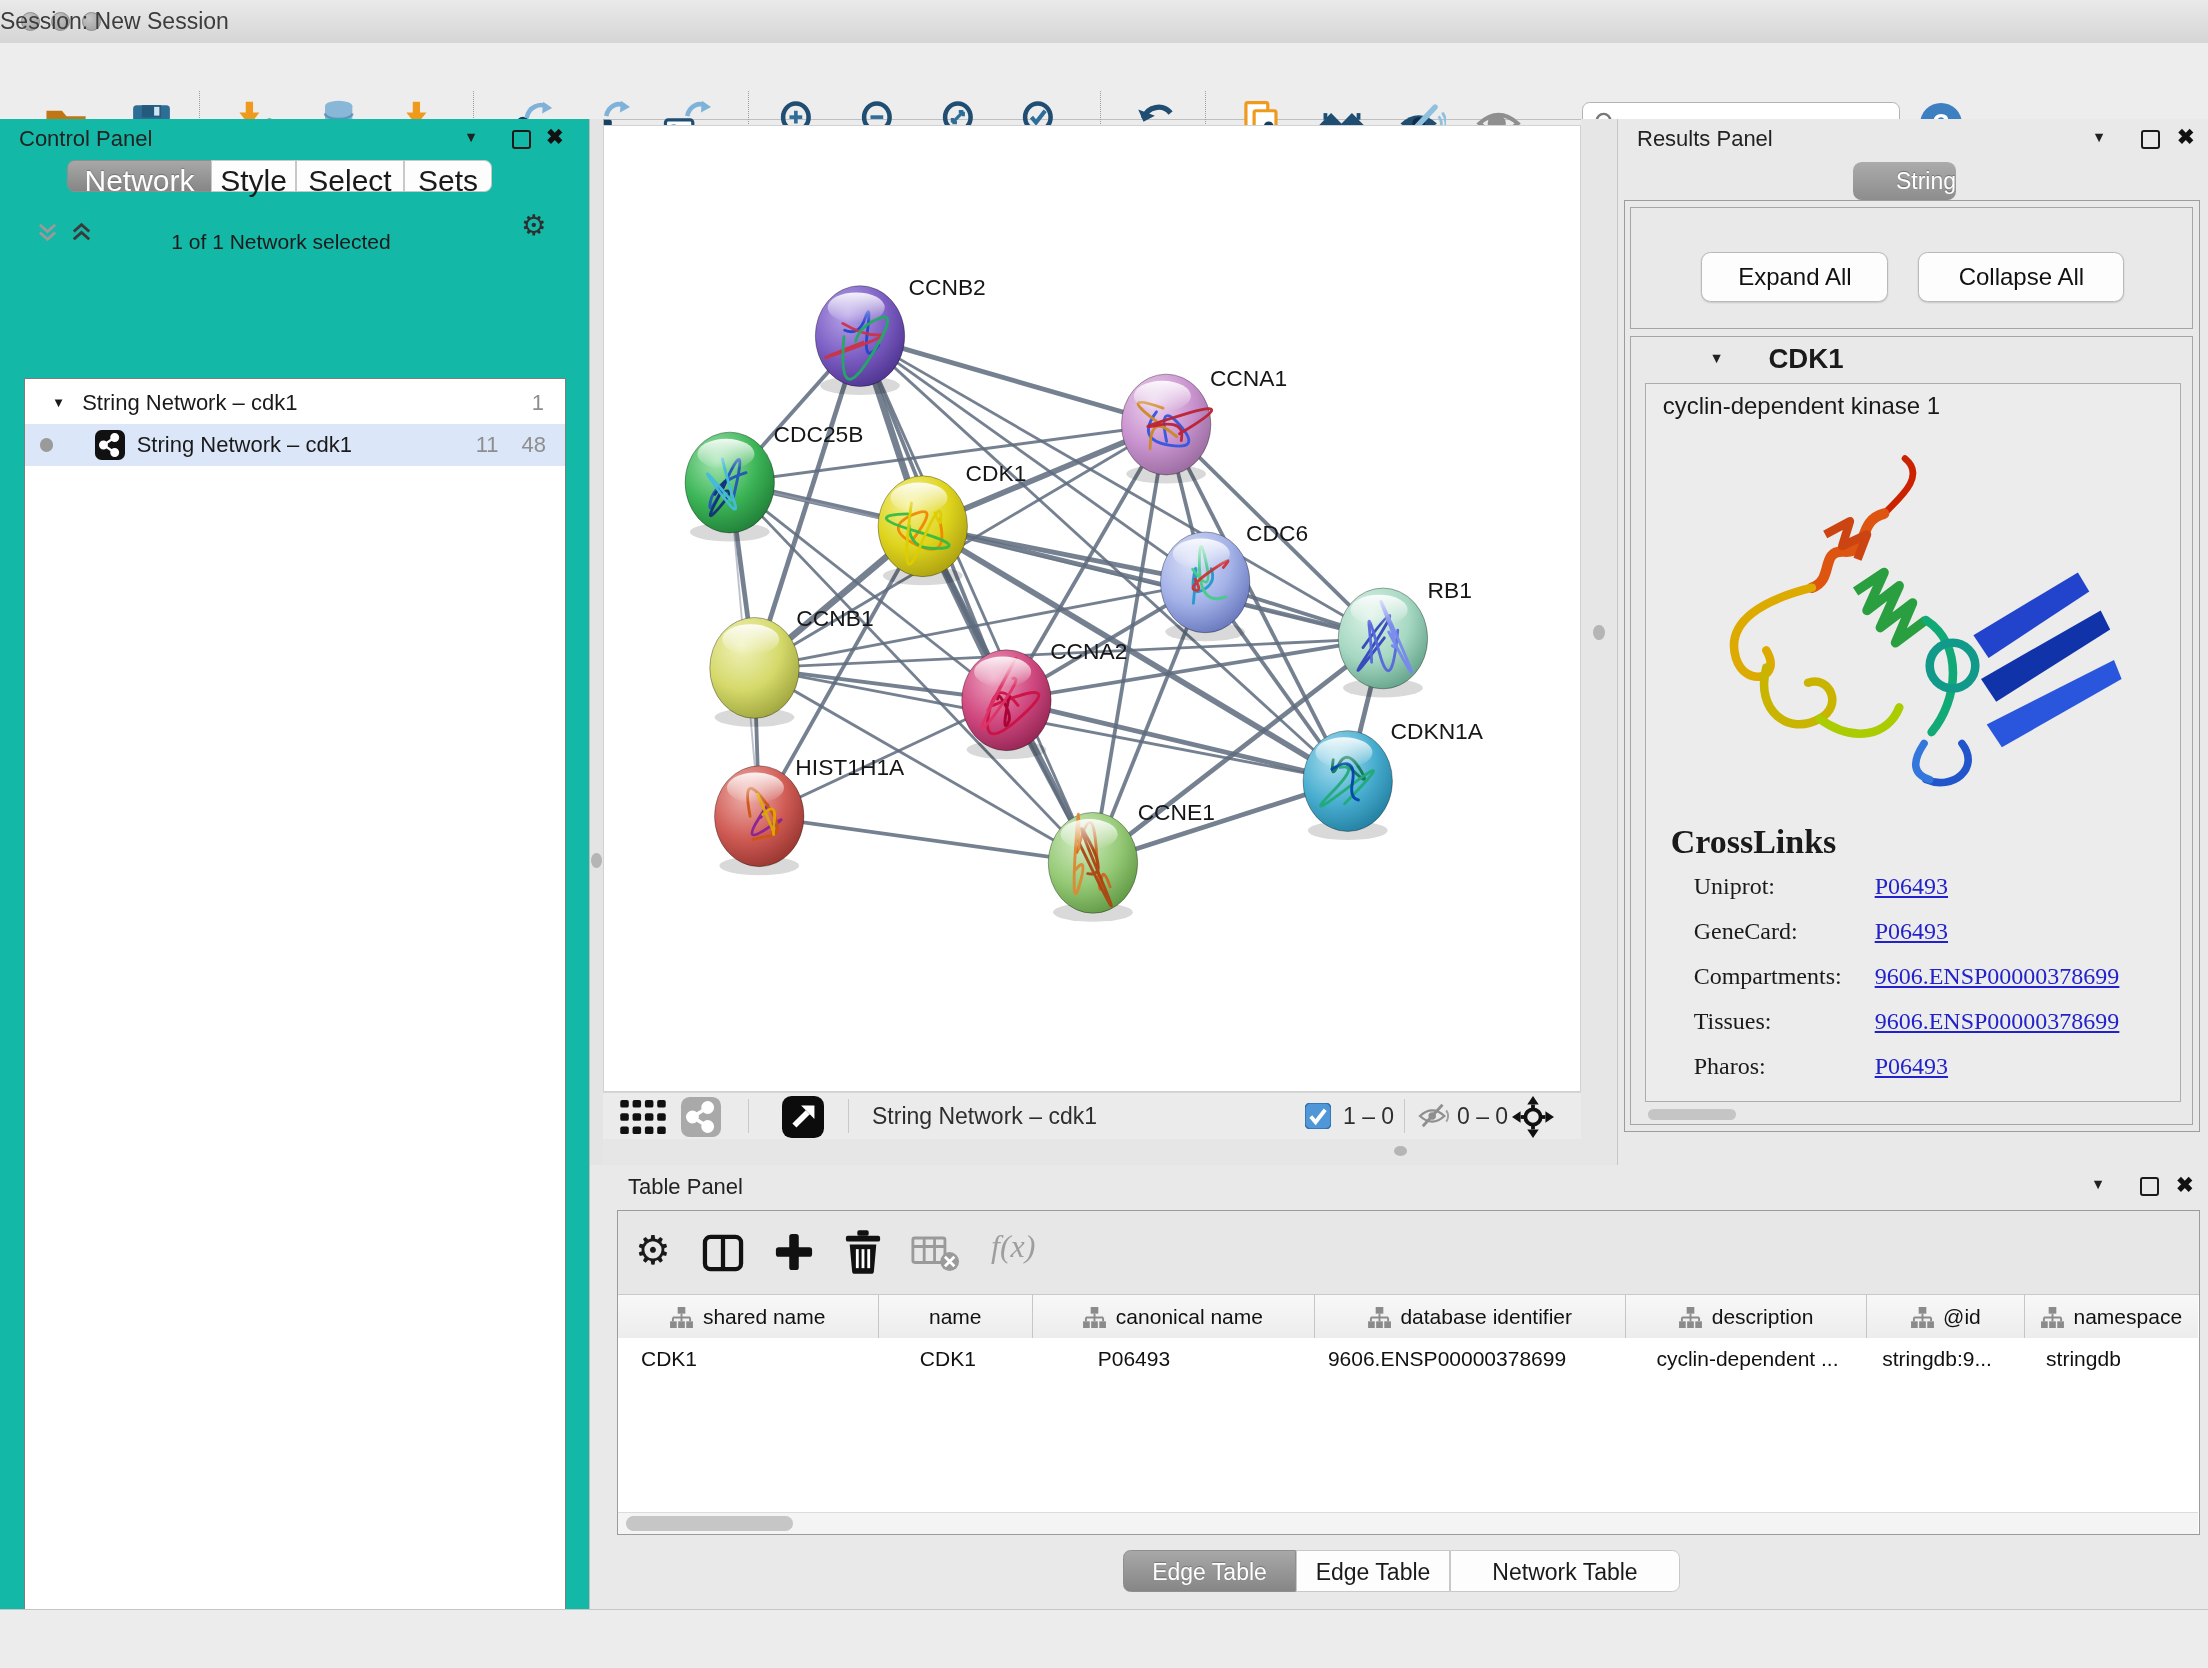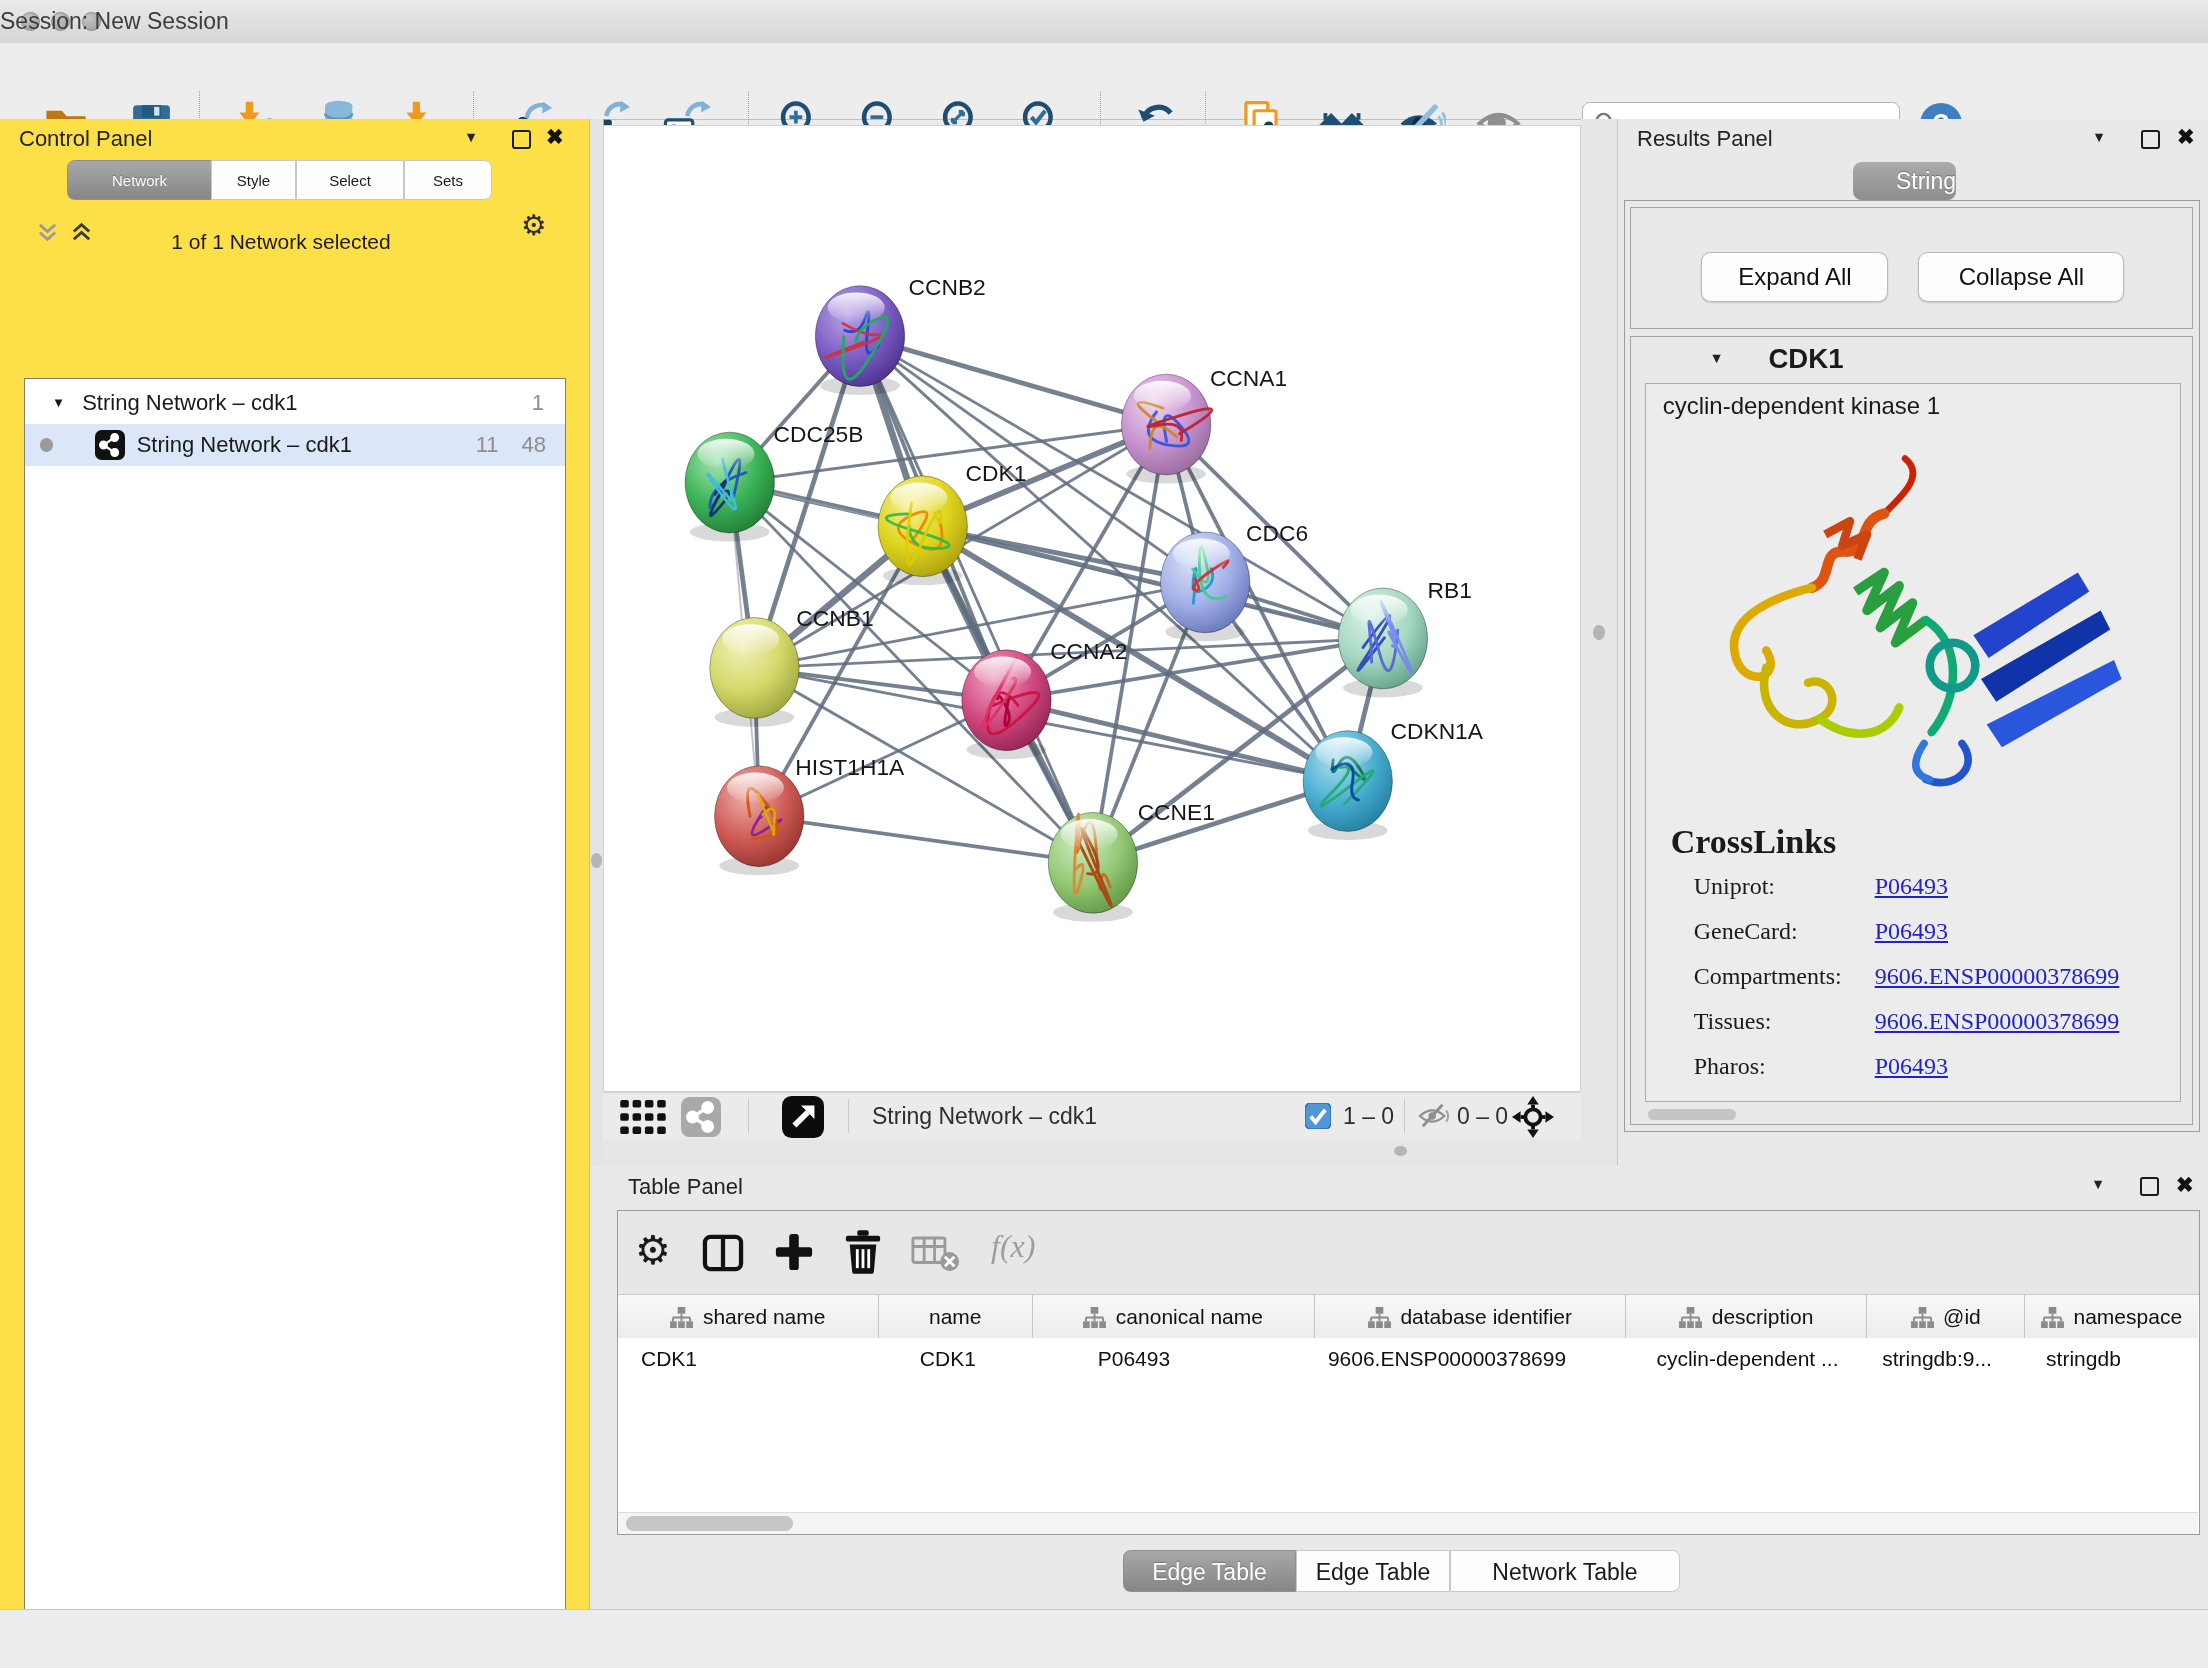--- a/index.html
+++ b/index.html
@@ -19,22 +19,22 @@
   .tdiv{top:48px;height:67px;width:0;border-left:1.9px dotted #9e9e9e;}
   .searchbox{left:1582px;top:59px;width:318px;height:42px;background:#fff;border:1px solid #b3b3b3;
              border-radius:7.6px;display:flex;align-items:center;padding-left:9.5px;box-sizing:border-box;}
   .searchbox input{border:none;outline:none;font-size:21px;width:266px;background:transparent;
                    font-family:"Liberation Sans",sans-serif;}
   
   .panel-title{font-size:22px;color:#222;}
   .caret{font-size:14.3px;color:#222;}
   .floatsq{width:15px;height:15px;border:2.4px solid #1a1a1a;border-radius:2.9px;}
   .closex{font-size:21px;font-weight:bold;color:#111;}
-  .ctl-panel{left:0;top:119px;width:590px;height:1490px;background:#fde047;border-right:1px solid #bcbcbc;box-sizing:border-box;}
-  .tab{height:40px;line-height:40px;text-align:center;font-size:15px;background:#fdfdfd;
+  .ctl-panel{left:0;top:119px;width:590px;height:1490px;background:#14b8a6;border-right:1px solid #bcbcbc;box-sizing:border-box;}
+  .tab{height:32px;line-height:40px;text-align:center;font-size:30px;background:#fdfdfd;
        border:1px solid #c8c8c8;color:#1a1a1a;box-sizing:border-box;}
   .tab.active{background:linear-gradient(#a8a8a8,#868686);color:#fff;border-color:#8f8f8f;
               text-shadow:0 -1px 1px rgba(0,0,0,0.25);}
   .treebox{left:24px;top:259px;width:542px;height:1320px;background:#fff;border:1px solid #7d7d7d;box-sizing:border-box;}
   .treerow{position:absolute;left:0;width:540px;height:42px;display:flex;align-items:center;font-size:22px;}
   .graycount{color:#8e8e8e;}
   
   .canvas{left:603px;top:125px;width:978px;height:967px;background:#fff;border:1px solid #d2d2d2;box-sizing:border-box;}
   .netbar{left:603px;top:1092px;width:978px;height:48px;background:#ebebeb;border-top:1px solid #d6d6d6;
           border-bottom:1px solid #b3b3b3;box-sizing:border-box;}

